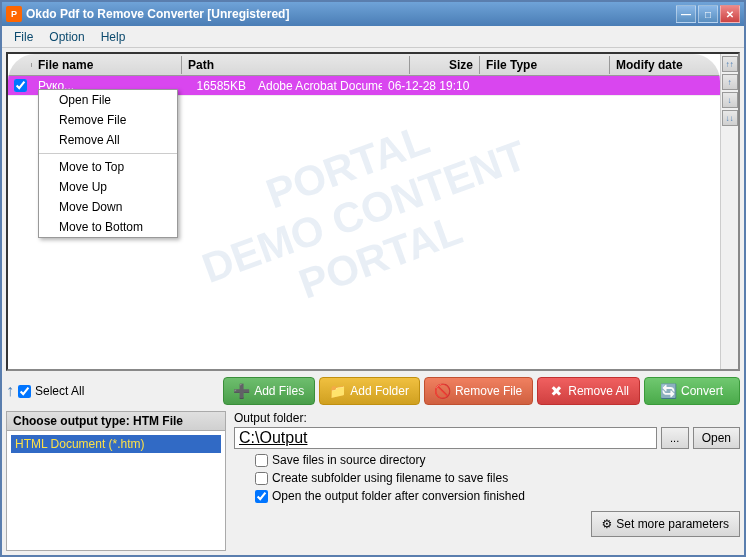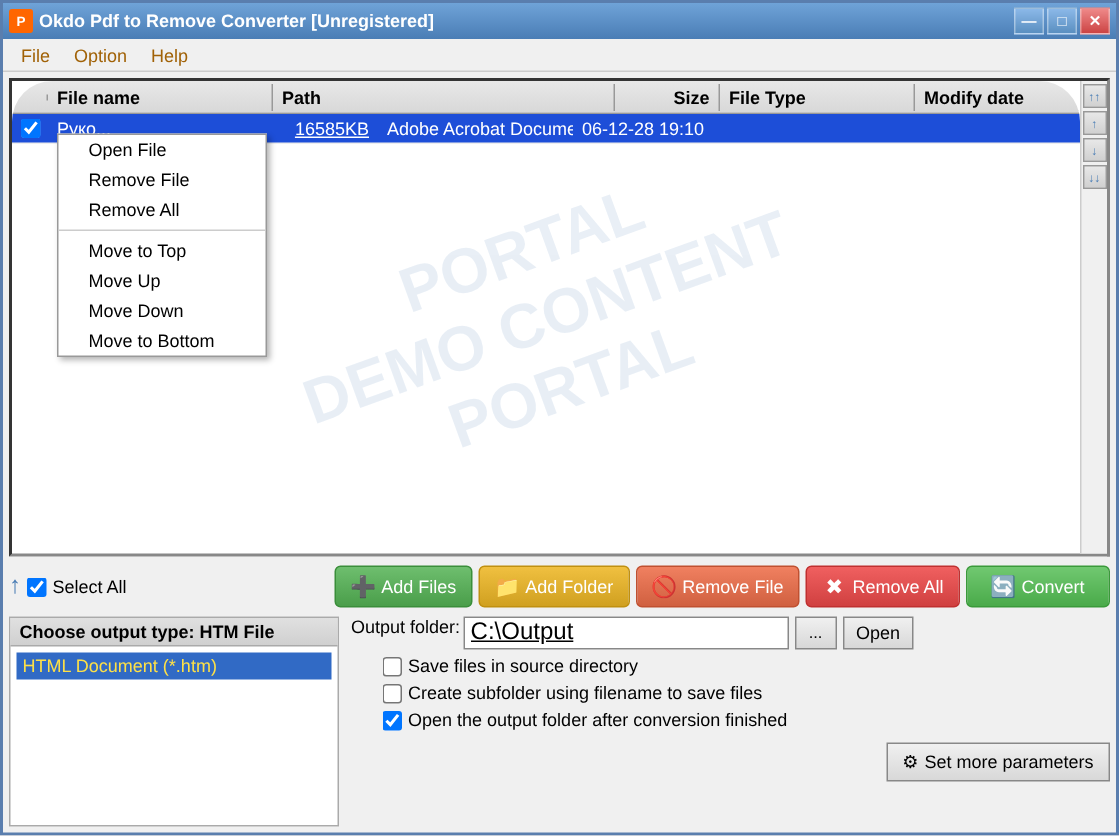--- a/index.html
+++ b/index.html
@@ -82,21 +82,21 @@
       background: #f0f0f0;
       border-bottom: 1px solid #ccc;
       display: flex;
       align-items: center;
       padding: 0 4px;
     }
 
     .menu-item {
       padding: 2px 8px;
       cursor: pointer;
-      color: #a16207;
+      color: #0c4a6e;
     }
 
     
     .main-content {
       flex: 1;
       display: flex;
       flex-direction: column;
       padding: 4px;
       gap: 4px;
     }
@@ -147,37 +147,37 @@
     }
 
     .table-row {
       display: flex;
       align-items: center;
       height: 20px;
       border-bottom: 1px solid #eee;
     }
 
     .table-row.selected {
-      background: #1d4ed8;
+      background: #d946ef;
       color: white;
     }
 
     .td {
       padding: 1px 6px;
       overflow: hidden;
       white-space: nowrap;
       height: 100%;
       display: flex;
       align-items: center;
     }
 
     .td-checkbox { width: 24px; }
     .td-name { width: 150px; }
     .td-path { flex: 1; }
-    .td-size { width: 70px; justify-content: flex-end; text-decoration: underline; }
+    .td-size { width: 70px; justify-content: flex-end; }
     .td-filetype { width: 130px; }
     .td-modifydate { width: 110px; }
 
     
     .scroll-arrows {
       width: 18px;
       display: flex;
       flex-direction: column;
       align-items: center;
       padding: 2px 0;
@@ -329,21 +329,21 @@
 
     .output-settings {
       flex: 1;
       display: flex;
       flex-direction: column;
       gap: 4px;
     }
 
     .output-folder-row {
       display: flex;
-      flex-direction: row;
+      flex-direction: column;
       gap: 2px;
     }
 
     .output-folder-label {
       font-weight: normal;
     }
 
     .output-folder-input-row {
       display: flex;
       gap: 4px;

